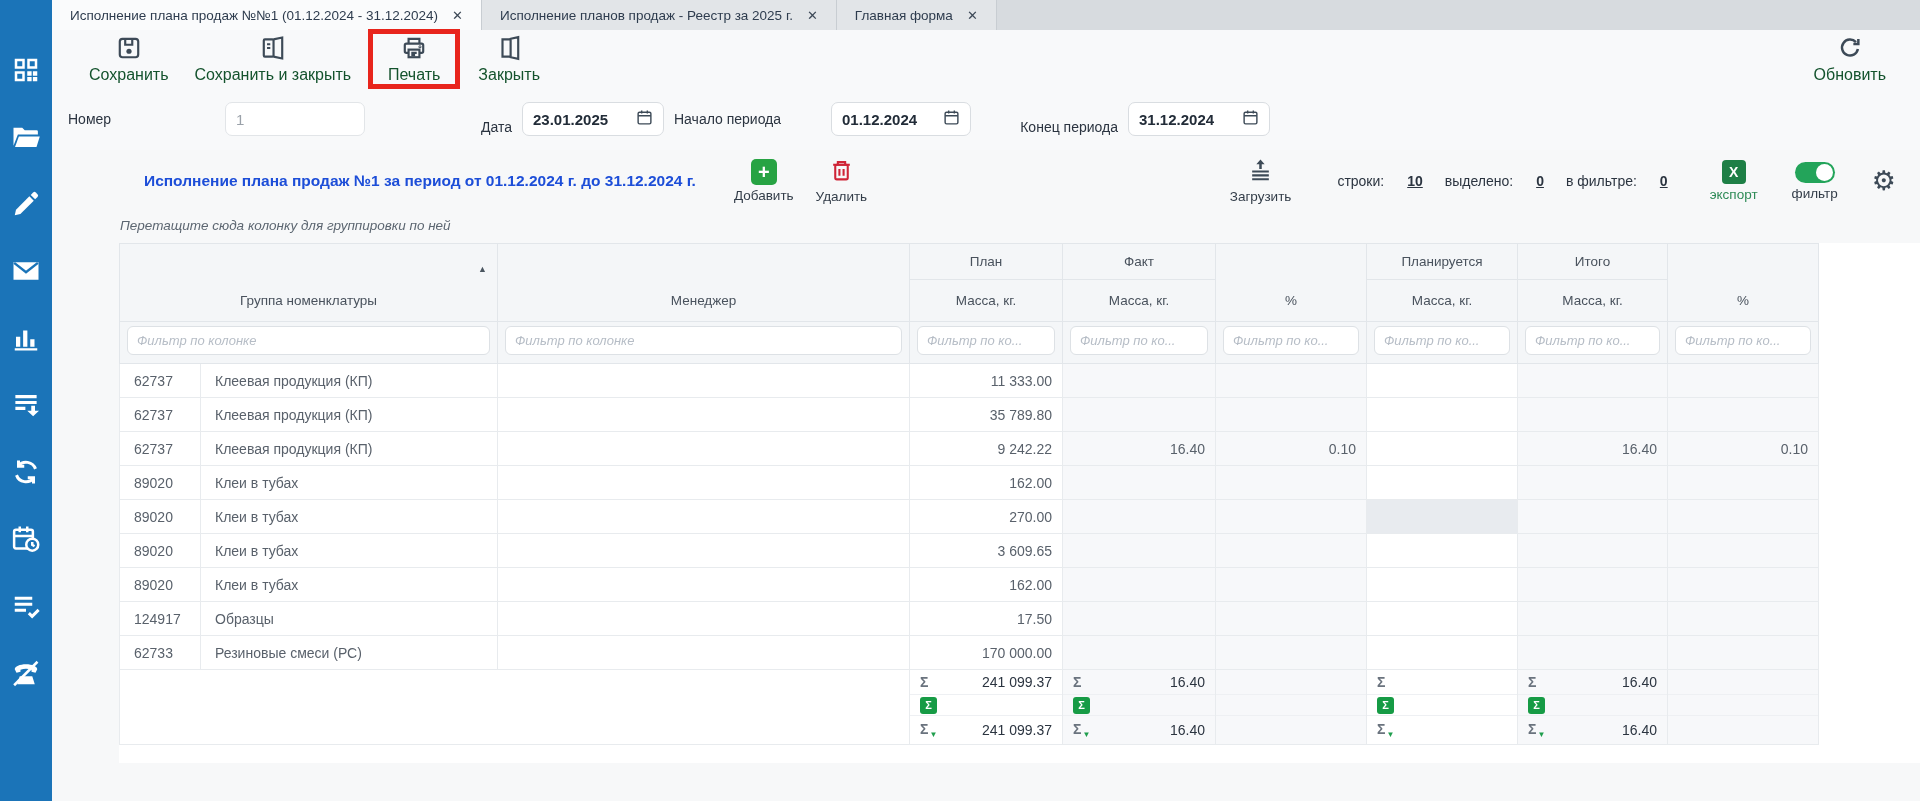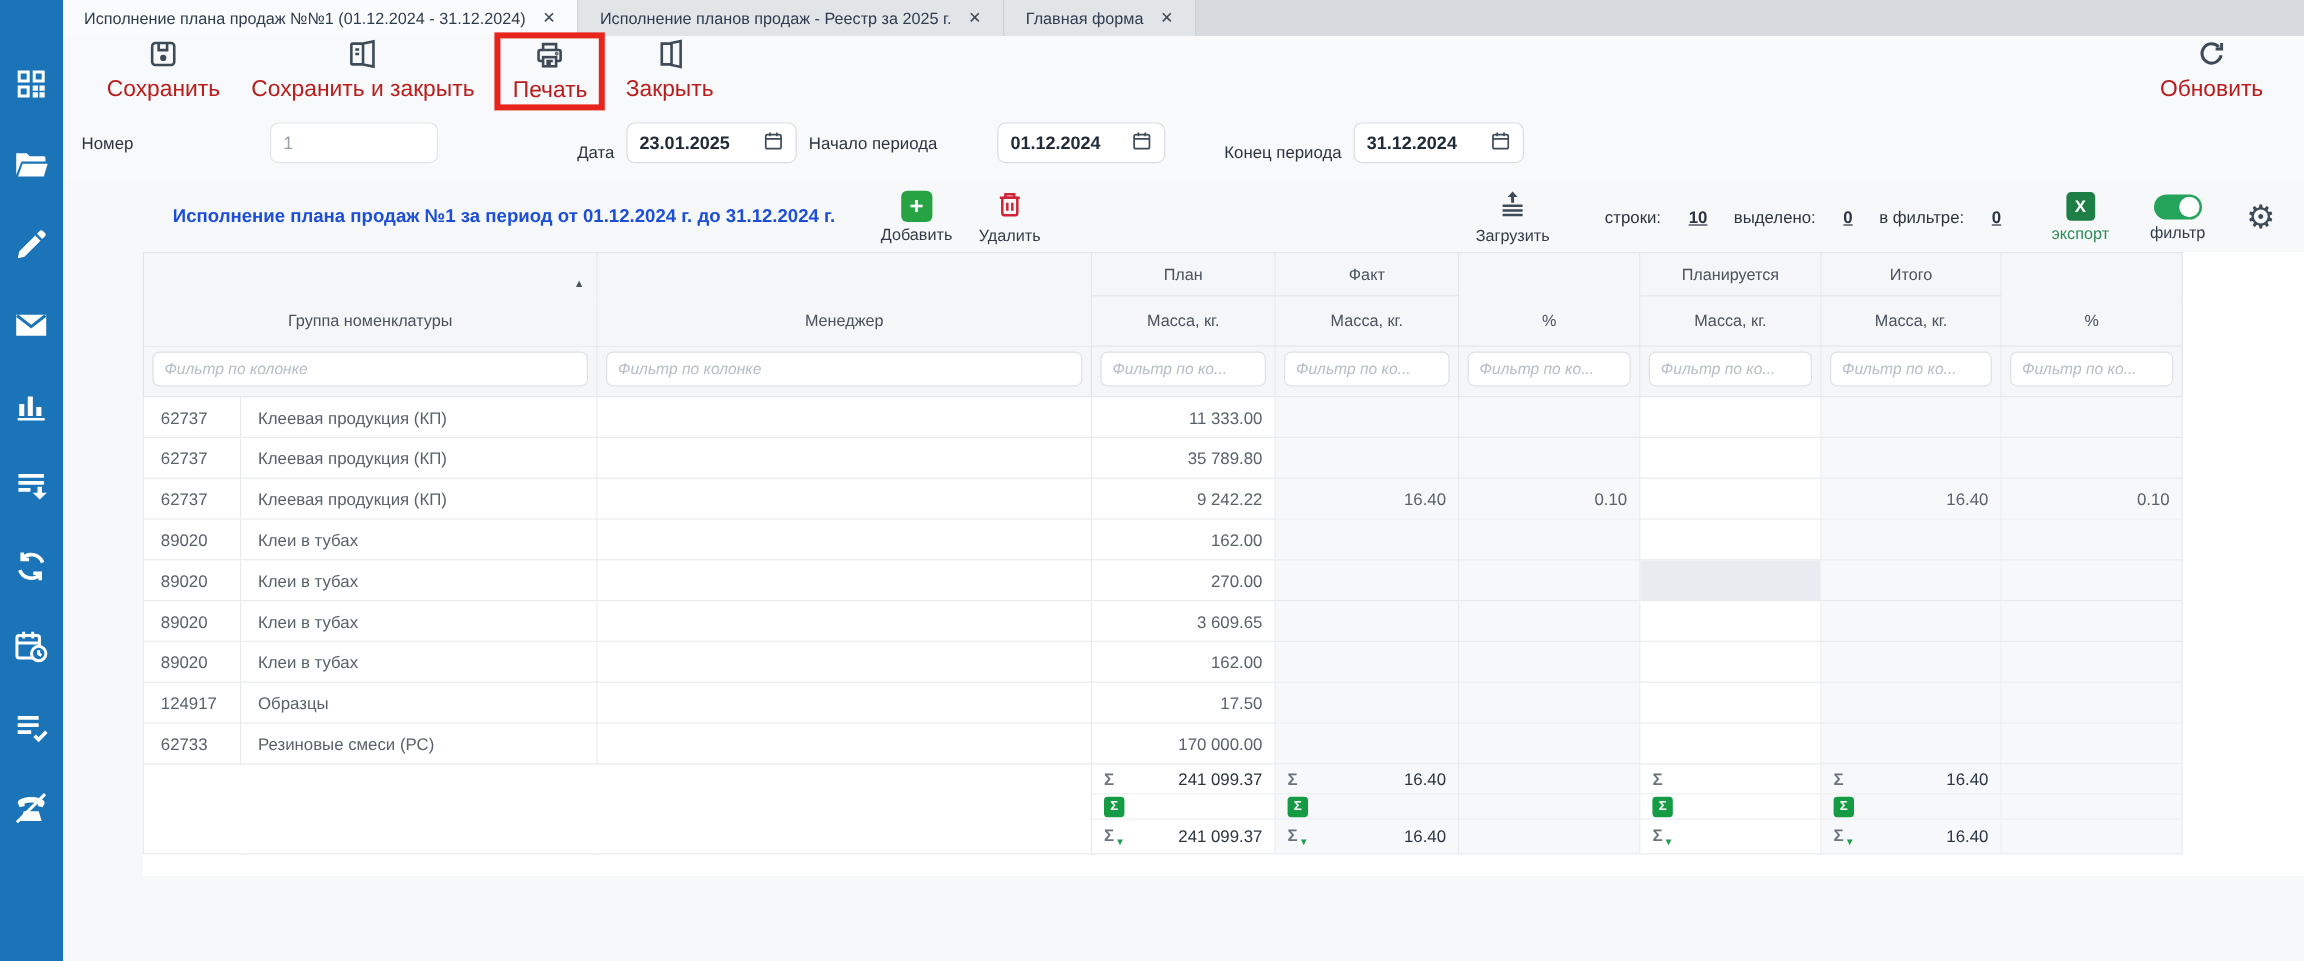--- a/index.html
+++ b/index.html
@@ -32,21 +32,21 @@
   .tab.active{ background:#fafbfc; }
   .tab .x{ font-size:13px; font-weight:700; color:#3c4856; }
 
   
   .toolbar{ height:58px; background:#f8f9fa; display:flex; align-items:center; padding-left:24px; overflow:visible; }
   .tbtn{
     display:flex; flex-direction:column; align-items:center; justify-content:center;
     gap:1px; margin:0 13px; cursor:pointer; min-width:64px;
   }
   .tbtn svg{ width:26px; height:26px; }
-  .tbtn .lbl{ font-size:19px; color:#b91c1c; white-space:nowrap; }
+  .tbtn .lbl{ font-size:16px; color:#14532d; white-space:nowrap; }
   .print-frame{ border:5px solid #e8251c; padding:1px 9px 0; margin:0 4px; }
   .print-frame .tbtn{ margin:0; }
   .tb-right{ margin-left:auto; margin-right:34px; }
 
   
   .formarea{ background:#f8f9fa; padding:14px 0 14px 16px; display:flex; flex-direction:row; gap:10px; }
   .frow{ display:flex; align-items:center; height:34px; }
   .flabel{ width:157px; font-size:14px; color:#2b3440; }
   .flabel2{ width:157px; font-size:14px; color:#2b3440; text-align:right; padding-right:10px;margin-top:16px; }
   .finput{
@@ -329,20 +329,21 @@
       <div class="pbtn" style="margin-left:34px">
         <span class="toggle">
             <span class="knob"></span>
           </span>
         <span>фильтр</span>
       </div>
       <span class="gear">⚙</span>
     </div>
   </div>
 
+  <div class="grouphint">Перетащите сюда колонку для группировки по ней</div>
 
   <div class="table-wrap">
     <table>
       <colgroup>
         <col style="width:81px">
           <col style="width:297px">
           <col style="width:412px">
         <col style="width:153px">
           <col style="width:153px">
           <col style="width:151px">

